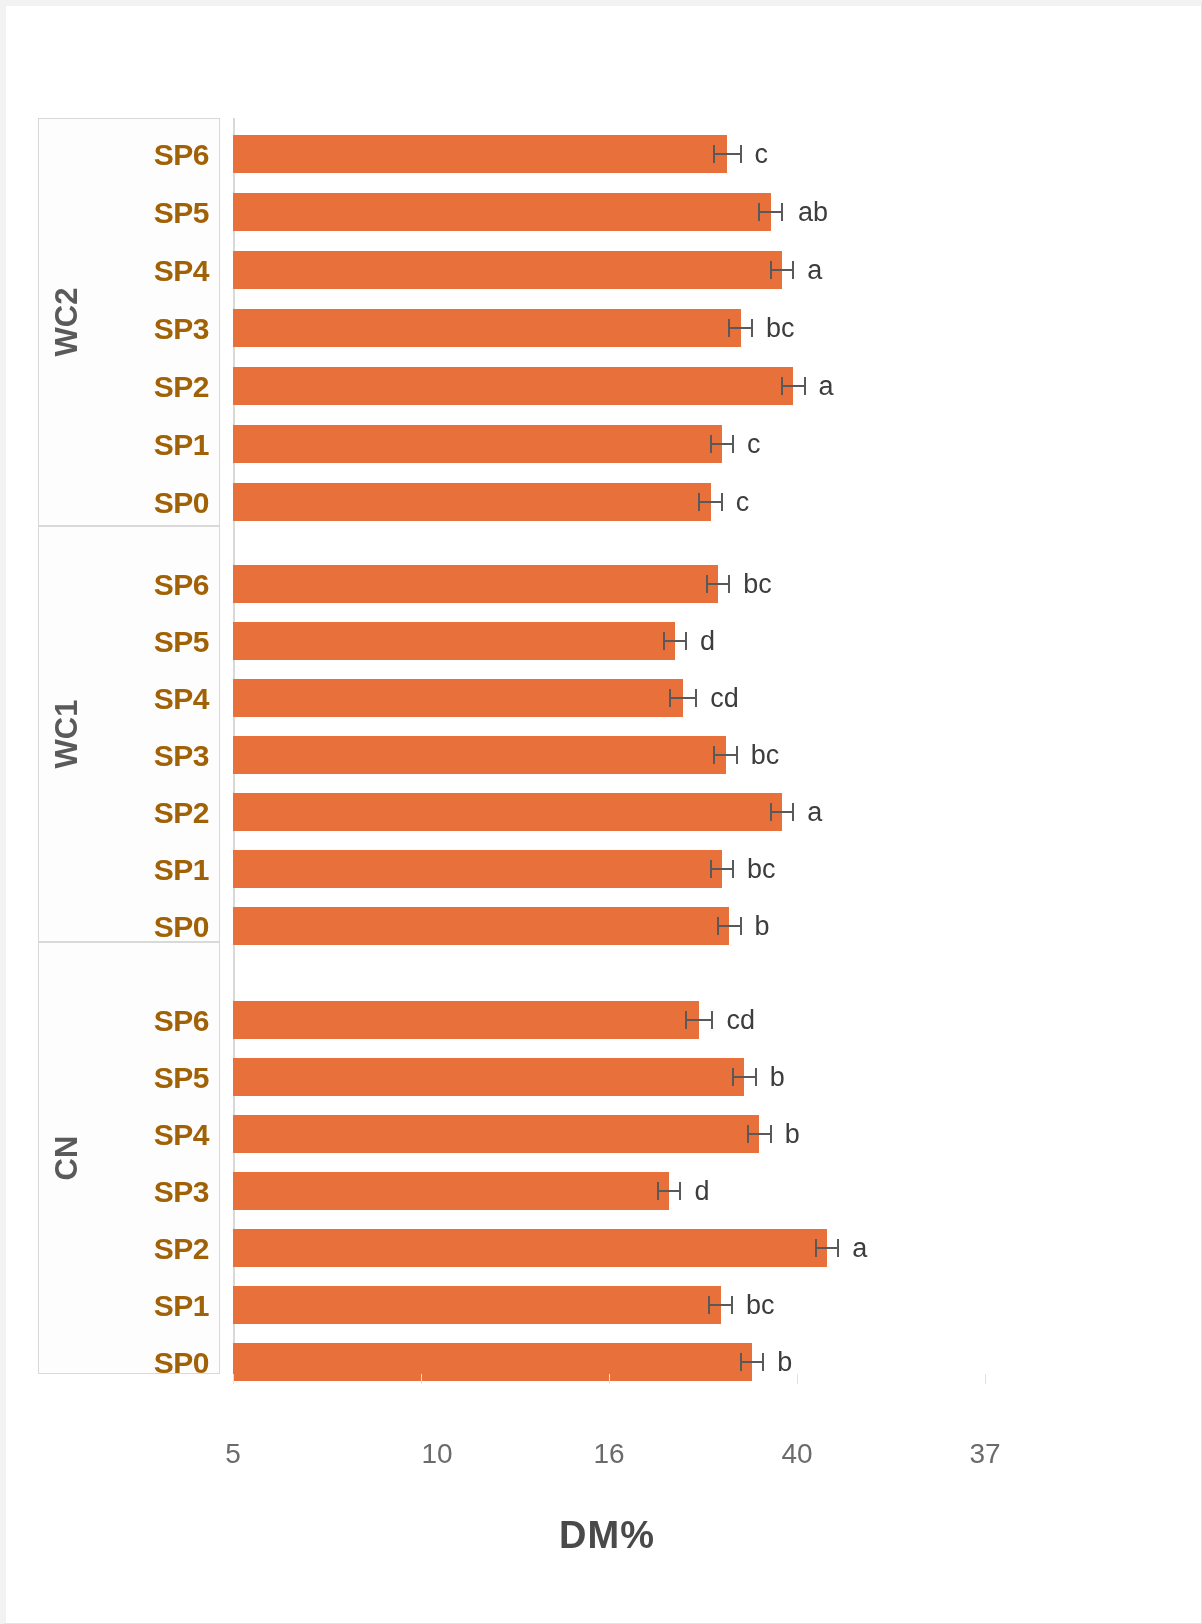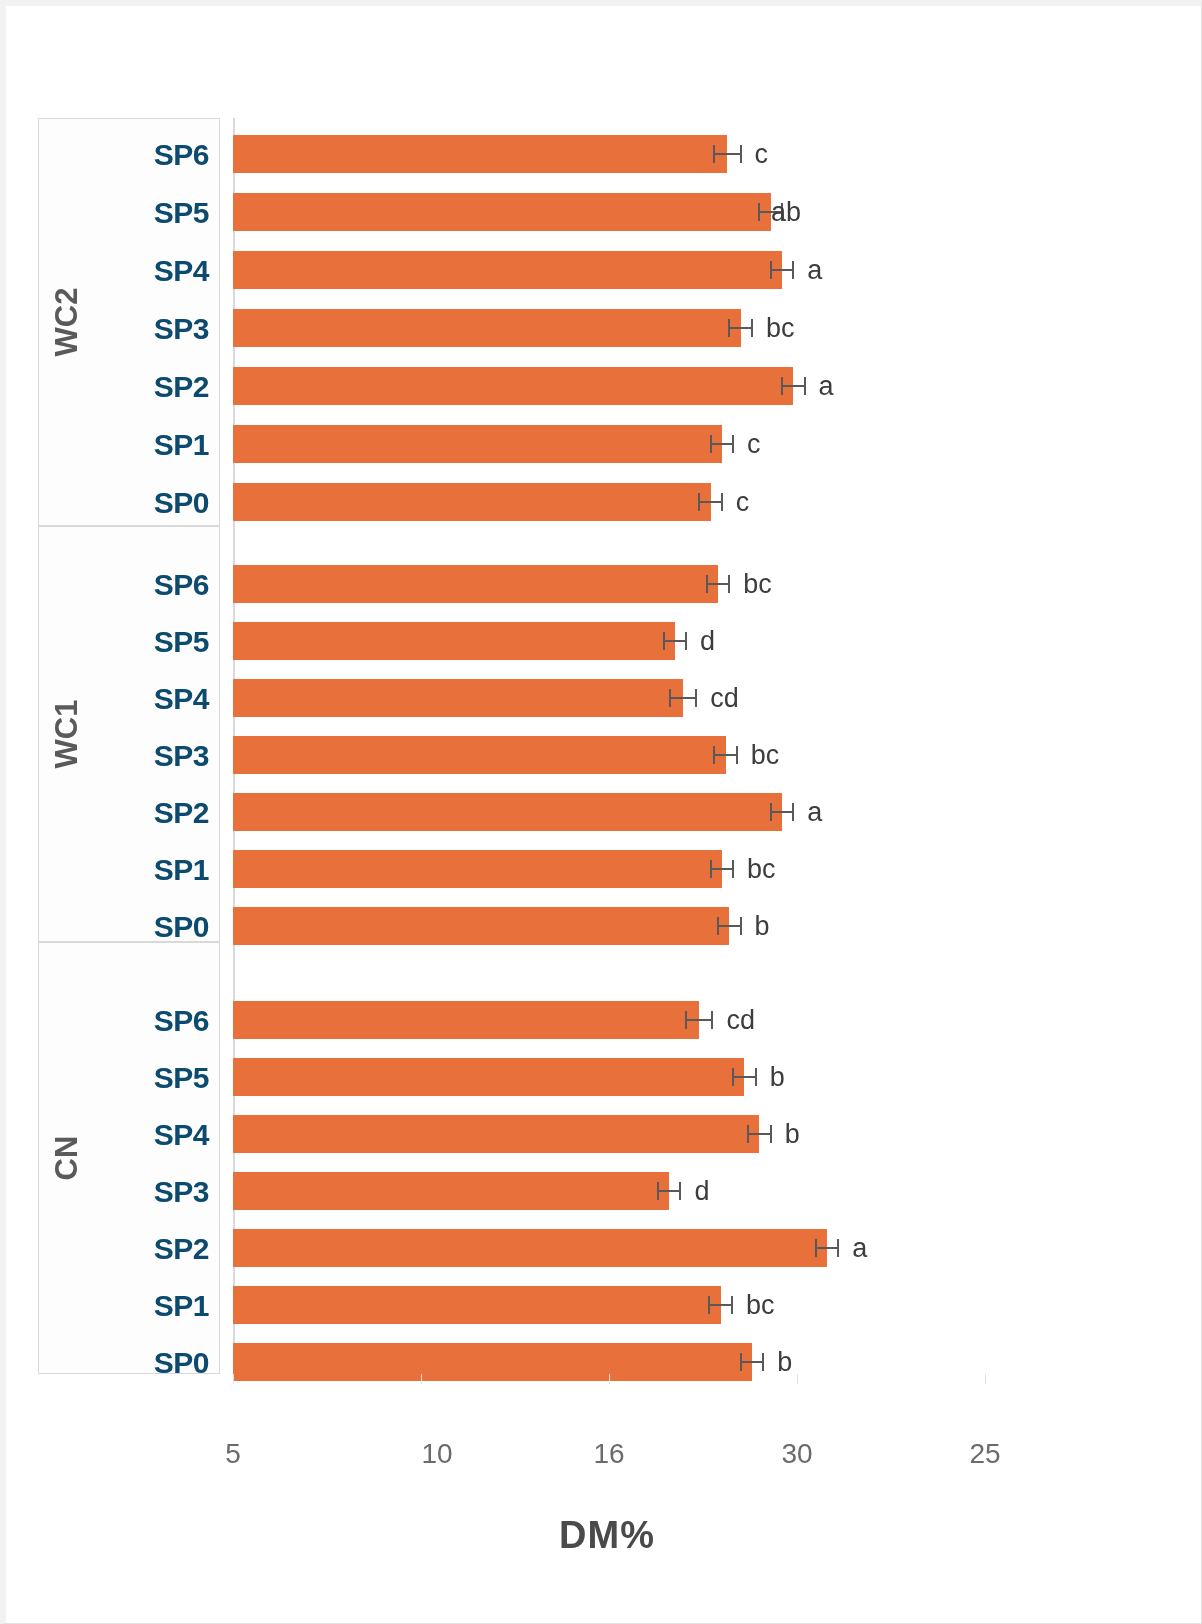--- a/index.html
+++ b/index.html
@@ -52,21 +52,21 @@
   }
   .cat-list{
     position:absolute;
     left:64px;right:4px;top:0;bottom:0;
   }
   .cat-label{
     position:absolute;
     right:6px;
     font-size:30px;
     font-weight:bold;
-    color:#0c4a6e;
+    color:#a16207;
     transform:translateY(-50%);
     white-space:nowrap;
     letter-spacing:-0.5px;
   }
 
   
   .axis-line{
     position:absolute;
     left:227px;top:112px;width:2px;height:1256px;
     background:#d9d9d9;
@@ -179,21 +179,21 @@
     <div class="bars" id="bars-layer">
         <div class="bar" style="left: 227px; width: 494.44px; top: 148px; background: rgb(232, 112, 58);"></div>
         <div class="errbar" style="left: 708.28px; width: 26.32px; top: 148px; background: rgb(89, 89, 89);"></div>
         <div class="errcap" style="left: 707.28px; top: 148px; background: rgb(89, 89, 89);"></div>
         <div class="errcap" style="left: 733.6px; top: 148px; background: rgb(89, 89, 89);"></div>
         <div class="siglabel" style="left: 748.6px; top: 148px;">c</div>
         <div class="bar" style="left: 227px; width: 537.68px; top: 206px; background: rgb(232, 112, 58);"></div>
         <div class="errbar" style="left: 753.4px; width: 22.56px; top: 206px; background: rgb(89, 89, 89);"></div>
         <div class="errcap" style="left: 752.4px; top: 206px; background: rgb(89, 89, 89);"></div>
         <div class="errcap" style="left: 774.96px; top: 206px; background: rgb(89, 89, 89);"></div>
-        <div class="siglabel" style="left: 765px; top: 206px;">ab</div>
+        <div class="siglabel" style="left: 792px; top: 206px;">ab</div>
         <div class="bar" style="left: 227px; width: 548.96px; top: 264px; background: rgb(232, 112, 58);"></div>
         <div class="errbar" style="left: 764.68px; width: 22.56px; top: 264px; background: rgb(89, 89, 89);"></div>
         <div class="errcap" style="left: 763.68px; top: 264px; background: rgb(89, 89, 89);"></div>
         <div class="errcap" style="left: 786.24px; top: 264px; background: rgb(89, 89, 89);"></div>
         <div class="siglabel" style="left: 801.24px; top: 264px;">a</div>
         <div class="bar" style="left: 227px; width: 507.6px; top: 322px; background: rgb(232, 112, 58);"></div>
         <div class="errbar" style="left: 723.32px; width: 22.56px; top: 322px; background: rgb(89, 89, 89);"></div>
         <div class="errcap" style="left: 722.32px; top: 322px; background: rgb(89, 89, 89);"></div>
         <div class="errcap" style="left: 744.88px; top: 322px; background: rgb(89, 89, 89);"></div>
         <div class="siglabel" style="left: 759.88px; top: 322px;">bc</div>
@@ -284,23 +284,23 @@
         <div class="siglabel" style="left: 771.16px; top: 1356px;">b</div>
       </div>
 
     <div id="xticks-layer">
         <div class="xtick" style="left: 227px;">5</div>
         <div class="xtick-mark" style="left: 227px;"></div>
         <div class="xtick" style="left: 431px;">10</div>
         <div class="xtick-mark" style="left: 415px;"></div>
         <div class="xtick" style="left: 603px;">16</div>
         <div class="xtick-mark" style="left: 603px;"></div>
-        <div class="xtick" style="left: 791px;">30</div>
+        <div class="xtick" style="left: 791px;">40</div>
         <div class="xtick-mark" style="left: 791px;"></div>
-        <div class="xtick" style="left: 979px;">25</div>
+        <div class="xtick" style="left: 979px;">37</div>
         <div class="xtick-mark" style="left: 979px;"></div>
       </div>
 
     <div class="xtitle">DM%</div>
   <div class="sep" style="top: 520px;"></div>
       <div class="sep" style="top: 936px;"></div>
     </div>
 </div>
 
 </body></html>

